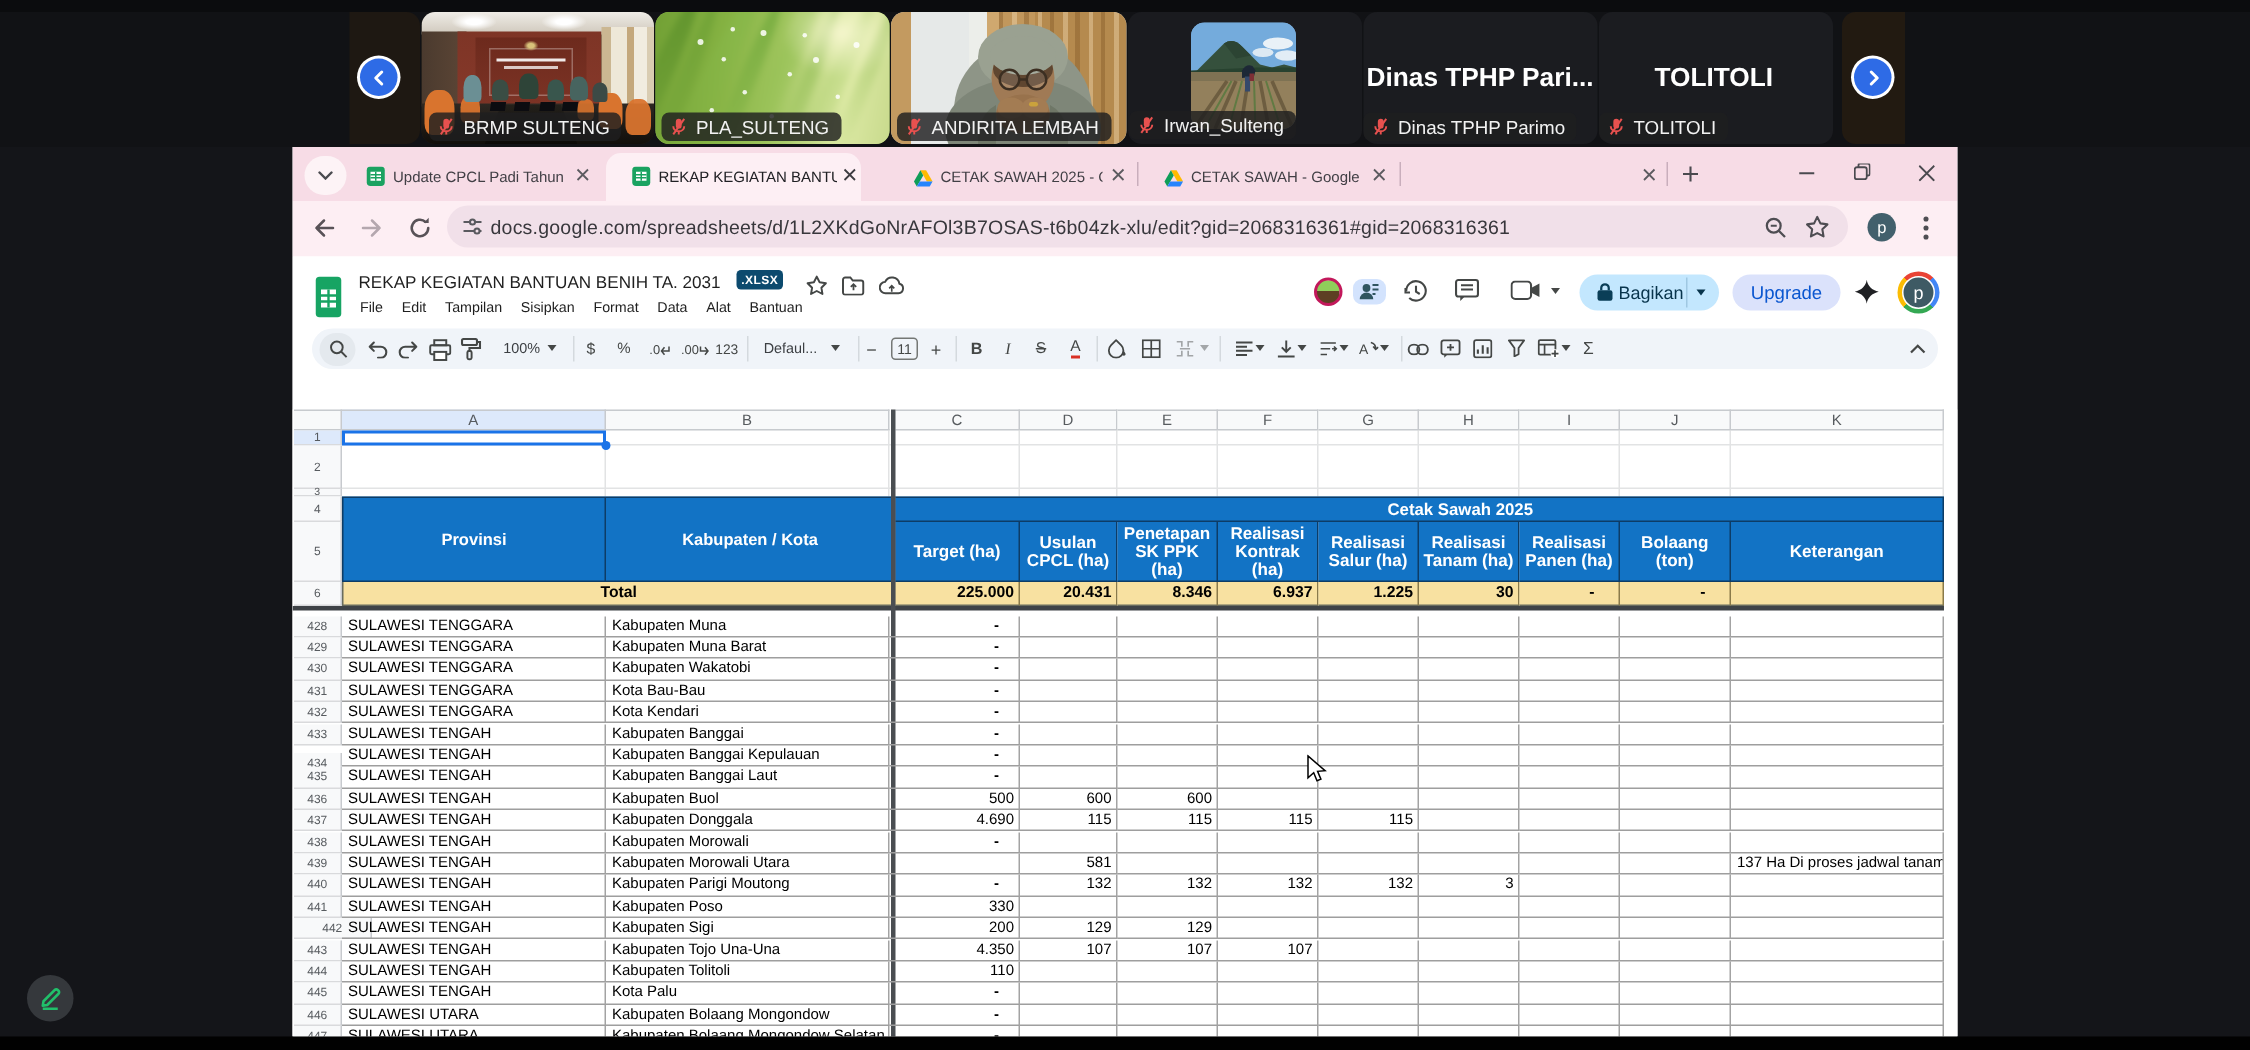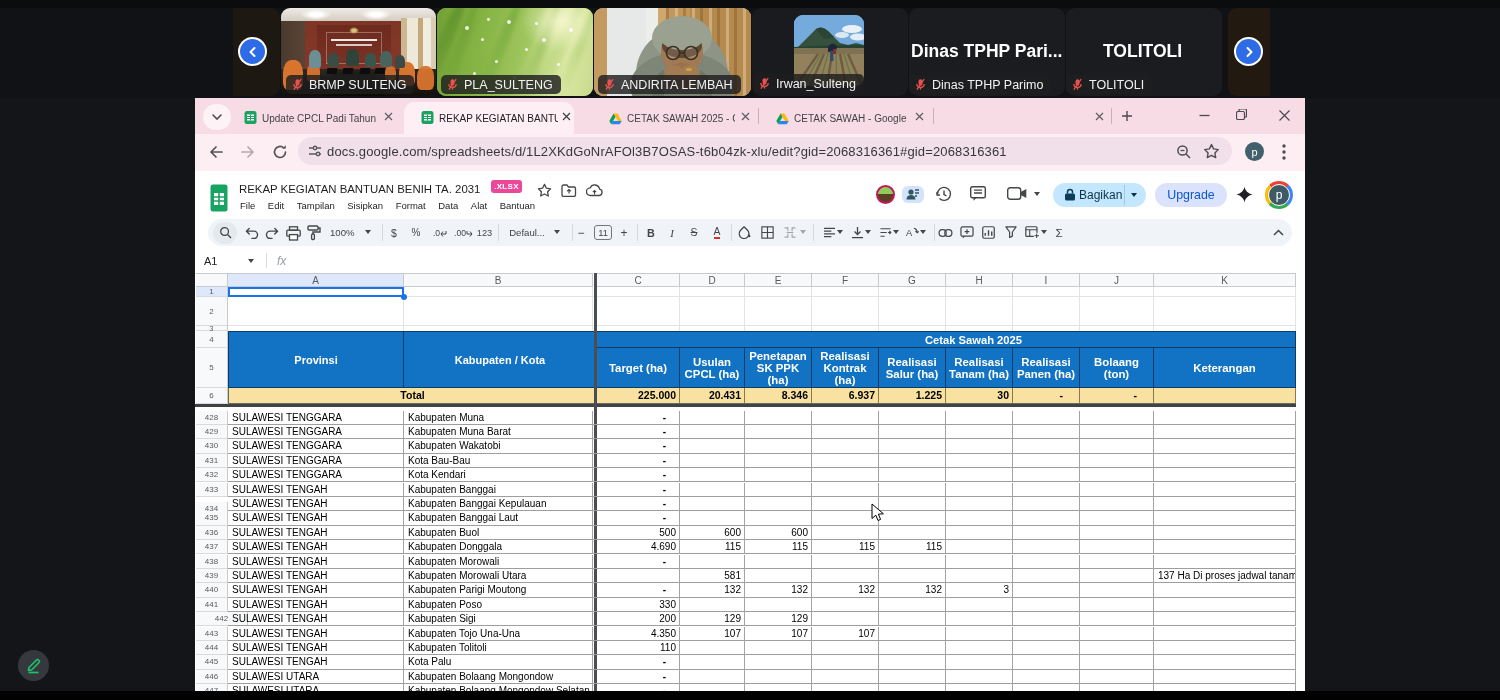--- a/index.html
+++ b/index.html
@@ -337,21 +337,21 @@
           <circle cx="2" cy="14" r="1.7" fill="#4e4d52"></circle>
         </svg>
       </div>
       <div id="sheets">
         <svg class="abs" style="left:15px;top:13px" width="18" height="28" viewBox="0 0 18 28">
           <rect x="0.5" y="0.5" width="17" height="27" rx="2.5" fill="#17a463"></rect>
           <rect x="4" y="9" width="10" height="12" fill="#fff"></rect>
           <path d="M4 13h10M4 17h10M9 9v12" stroke="#17a463" stroke-width="1.6"></path>
         </svg>
         <div class="abs" style="left:44px;top:12px;font-size:11.4px;color:#1f1f1f">REKAP KEGIATAN BANTUAN BENIH TA. 2031</div>
-        <div class="abs" style="left:296px;top:9px;width:31px;height:13px;background:#ec4899;border-radius:3px;color:#fff;font-size:8px;font-weight:bold;display:flex;align-items:center;justify-content:center;letter-spacing:.3px">.XLSX</div>
+        <div class="abs" style="left:296px;top:9px;width:31px;height:13px;background:#0c4a6e;border-radius:3px;color:#fff;font-size:8px;font-weight:bold;display:flex;align-items:center;justify-content:center;letter-spacing:.3px">.XLSX</div>
         <svg class="abs" style="left:342px;top:12px" width="15" height="15" viewBox="0 0 15 15">
           <path d="M7.5 1.4 l1.9 3.8 4.2 .6 -3 3 .7 4.2 -3.8 -2 -3.8 2 .7 -4.2 -3 -3 4.2 -.6 Z" stroke="#444746" stroke-width="1.3" fill="none" stroke-linejoin="round"></path>
         </svg>
         <svg class="abs" style="left:366px;top:13px" width="16" height="13" viewBox="0 0 16 13">
           <path d="M1 2.5 a1.5 1.5 0 0 1 1.5 -1.5 h3.4 l1.6 2 h5.5 a1.5 1.5 0 0 1 1.5 1.5 v6.5 a1.5 1.5 0 0 1 -1.5 1.5 h-10.5 a1.5 1.5 0 0 1 -1.5 -1.5 Z" stroke="#444746" stroke-width="1.3" fill="none"></path>
           <path d="M8 9.5 v-4 M6.2 7.2 L8 5.5 l1.8 1.7" stroke="#444746" stroke-width="1.2" fill="none"></path>
         </svg>
         <svg class="abs" style="left:391px;top:13px" width="17" height="13" viewBox="0 0 17 13">
           <path d="M4.5 11.5 a3.8 3.8 0 0 1 -.4 -7.6 A5 5 0 0 1 13.6 5.2 a3.2 3.2 0 0 1 -.6 6.3 Z" stroke="#444746" stroke-width="1.3" fill="none" stroke-linejoin="round"></path>
           <path d="M8.5 10.5 v-4 M6.8 8.2 L8.5 6.5 l1.7 1.7" stroke="#444746" stroke-width="1.1" fill="none"></path>
@@ -429,21 +429,21 @@
               <rect x="3.5" y="8.6" width="8" height="5.4" fill="#fff" stroke="#444746" stroke-width="1.3"></rect>
             </svg>
           </div>
           <div class="abs" style="left:98px;top:5px;width:16px;height:17px;display:flex;align-items:center;justify-content:center">
             <svg width="14" height="16" viewBox="0 0 14 16">
               <rect x="1" y="1" width="10" height="4" rx="1" stroke="#444746" stroke-width="1.4" fill="none"></rect>
               <path d="M11 3 h2 v4 h-7 v2" stroke="#444746" stroke-width="1.4" fill="none"></path>
               <rect x="4.6" y="9" width="2.8" height="5.5" rx="1" stroke="#444746" stroke-width="1.3" fill="none"></rect>
             </svg>
           </div>
-          <div class="abs" style="left:122px;top:4px;width:30px;height:19px;display:flex;align-items:center;justify-content:flex-start">
+          <div class="abs" style="left:122px;top:4px;width:30px;height:19px;display:flex;align-items:center;justify-content:flex-end">
             <span style="font-size:9.6px;color:#3c3f43">100%</span>
           </div>
           <div class="abs" style="left:156px;top:10px;width:8px;height:6px;display:flex;align-items:center;justify-content:center">
             <span class="caret"></span>
           </div>
           <div class="abs" style="left:174px;top:5px;width:1px;height:17px;background:#d4d9de"></div>
           <div class="abs" style="left:180px;top:4px;width:12px;height:19px;display:flex;align-items:center;justify-content:center">
             <span style="font-size:10.5px">$</span>
           </div>
           <div class="abs" style="left:202px;top:4px;width:12px;height:19px;display:flex;align-items:center;justify-content:center">
@@ -589,26 +589,20 @@
             <span class="caret"></span>
           </div>
           <div class="abs" style="left:845px;top:4px;width:12px;height:19px;display:flex;align-items:center;justify-content:center">
             <span style="font-size:11.6px">Σ</span>
           </div>
           <div class="abs" style="left:1064px;top:8px;width:12px;height:10px;display:flex;align-items:center;justify-content:center">
             <svg width="11" height="7" viewBox="0 0 11 7">
               <path d="M1 6 L5.5 1.5 L10 6" stroke="#444746" stroke-width="1.5" fill="none"></path>
             </svg>
           </div>
-        </div>
-        <div id="fbar">
-          <div style="margin-left:9px;font-size:11px;color:#202124;width:44px">A1</div>
-          <span class="caret" style="border-top-color:#444746"></span>
-          <div style="width:1px;height:15px;background:#dadce0;margin:0 10px 0 12px"></div>
-          <div style="font-size:12px;font-style:italic;color:#9aa0a6">fx</div>
         </div>
         <div class="abs" style="left:0;top:102px;width:1110px;height:420px;background:#fff">
           <div class="chead" style="left:1px;top:0;width:32px;height:14px;border-left:none"></div>
           <div class="chead" style="left:33px;top:0;width:176px;height:14px;background:#dde9fb;">A</div>
           <div class="chead" style="left:209px;top:0;width:189px;height:14px;">B</div>
           <div class="chead" style="left:402px;top:0;width:83px;height:14px;">C</div>
           <div class="chead" style="left:485px;top:0;width:65px;height:14px;">D</div>
           <div class="chead" style="left:550px;top:0;width:67px;height:14px;">E</div>
           <div class="chead" style="left:617px;top:0;width:67px;height:14px;">F</div>
           <div class="chead" style="left:684px;top:0;width:67px;height:14px;">G</div>

